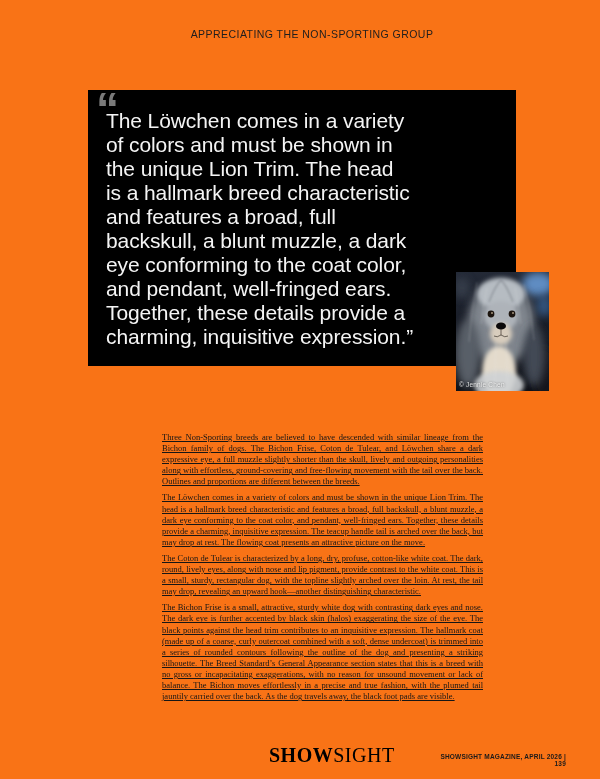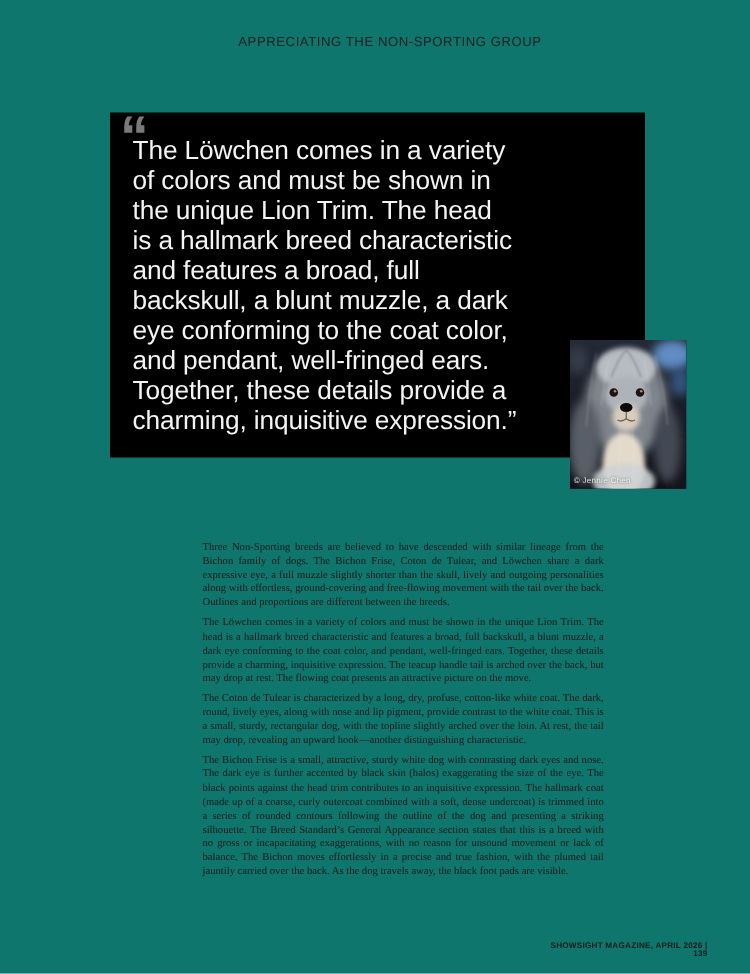--- a/index.html
+++ b/index.html
@@ -1,18 +1,18 @@
 <!DOCTYPE html>
 <html lang="en"><head>
 <meta charset="utf-8">
 <style>
   html,body { margin:0; padding:0; background:#ffffff; }
   .page {
     position:relative; width:600px; height:779px; overflow:hidden;
-    background:#0f766e; font-family:"Liberation Sans",sans-serif;
+    background:#f97316; font-family:"Liberation Sans",sans-serif;
   }
 
   
   .header {
     position:absolute; top:28px; left:12px; width:600px; text-align:center;
     font-family:"Liberation Sans",sans-serif; font-size:10.5px; line-height:1.2;
     letter-spacing:.45px; color:#1e1e1e;
   }
 
   
@@ -41,21 +41,21 @@
     position:absolute; left:3px; bottom:3px;
     font-family:"Liberation Sans",sans-serif; font-size:6.5px;
     letter-spacing:.2px; color:rgba(255,255,255,.85);
     text-shadow:0 0 2px rgba(0,0,0,.6);
   }
 
   
   .article {
     position:absolute; left:162px; top:432px; width:321px;
     font-family:"Liberation Serif",serif; font-size:8.5px; line-height:11.1px;
-    color:#161616; text-align:justify;
+    color:#161616; text-align:justify;text-decoration:underline;
   }
   .article p { margin:0 0 5px 0; }
 
   
   .logo {
     position:absolute; left:269px; top:745px; color:#000;
     font-family:"Liberation Serif",serif; font-size:20px; line-height:1;
     letter-spacing:.5px;
   }
   .logo-a { font-weight:700; }
@@ -147,16 +147,17 @@
     <figcaption class="credit">© Jennie Chen</figcaption>
   </figure>
 
   <div class="article">
     <p>Three Non-Sporting breeds are believed to have descended with similar lineage from the Bichon family of dogs. The Bichon Frise, Coton de Tulear, and Löwchen share a dark expressive eye, a full muzzle slightly shorter than the skull, lively and outgoing personalities along with effortless, ground-covering and free-flowing movement with the tail over the back. Outlines and proportions are different between the breeds.</p>
     <p>The Löwchen comes in a variety of colors and must be shown in the unique Lion Trim. The head is a hallmark breed characteristic and features a broad, full backskull, a blunt muzzle, a dark eye conforming to the coat color, and pendant, well-fringed ears. Together, these details provide a charming, inquisitive expression. The teacup handle tail is arched over the back, but may drop at rest. The flowing coat presents an attractive picture on the move.</p>
     <p>The Coton de Tulear is characterized by a long, dry, profuse, cotton-like white coat. The dark, round, lively eyes, along with nose and lip pigment, provide contrast to the white coat. This is a small, sturdy, rectangular dog, with the topline slightly arched over the loin. At rest, the tail may drop, revealing an upward hook—another distinguishing characteristic.</p>
     <p>The Bichon Frise is a small, attractive, sturdy white dog with contrasting dark eyes and nose. The dark eye is further accented by black skin (halos) exaggerating the size of the eye. The black points against the head trim contributes to an inquisitive expression. The hallmark coat (made up of a coarse, curly outercoat combined with a soft, dense undercoat) is trimmed into a series of rounded contours following the outline of the dog and presenting a striking silhouette. The Breed Standard’s General Appearance section states that this is a breed with no gross or incapacitating exaggerations, with no reason for unsound movement or lack of balance. The Bichon moves effortlessly in a precise and true fashion, with the plumed tail jauntily carried over the back. As the dog travels away, the black foot pads are visible.</p>
   </div>
 
+  <div class="logo"><span class="logo-a">SHOW</span><span class="logo-b">SIGHT</span></div>
 
   <div class="issue">SHOWSIGHT MAGAZINE, APRIL 2026 | 139</div>
 
 </div>
 
 </body></html>

